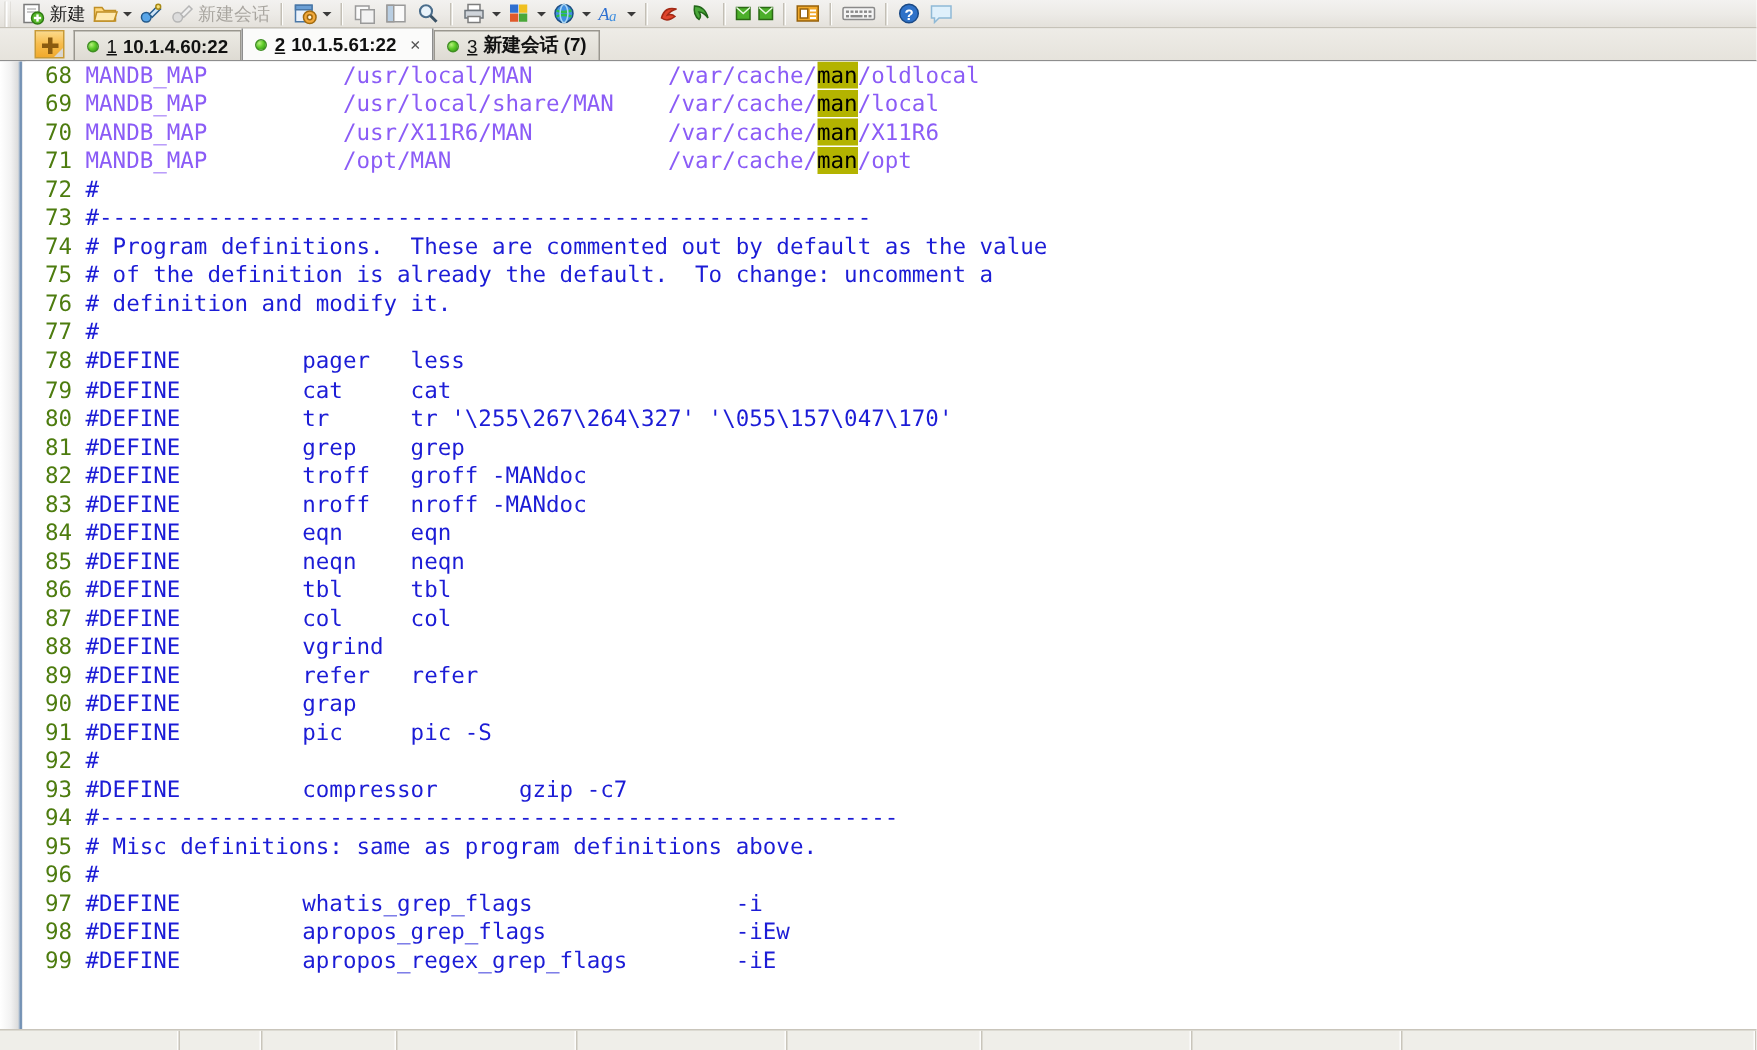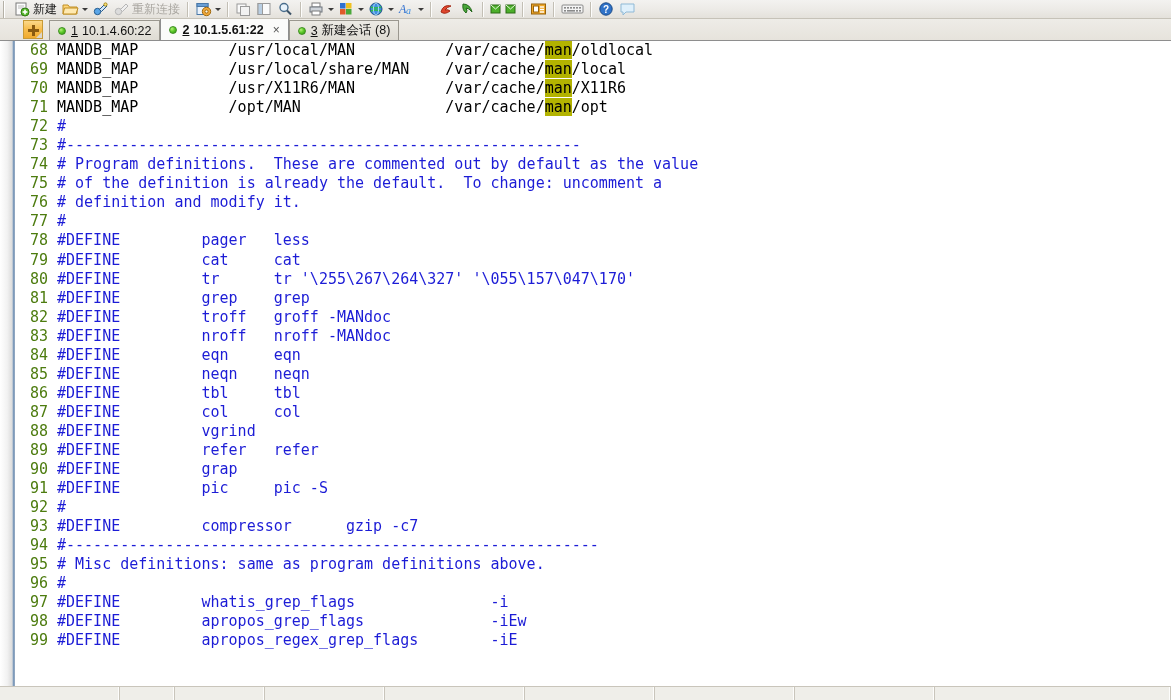--- a/index.html
+++ b/index.html
@@ -153,21 +153,21 @@
     background: radial-gradient(circle at 32% 30%, #b7f07c 0%, #5fcc2a 45%, #2e8d14 100%);
     border: 1px solid #3f8f22;
     box-sizing: border-box;
     margin-right: 5px;
     flex: 0 0 auto;
   }
   .tab .num {
     text-decoration: underline;
     margin-right: 4px;
   }
-  .tab .title { white-space: nowrap; }
+  .tab .title { white-space: nowrap; font-weight: bold; }
   .tab .closex {
     margin-left: 9px;
     font-size: 12px;
     color: #555;
     font-weight: normal;
     line-height: 10px;
   }
 
   
   #term-wrap {
@@ -204,21 +204,21 @@
   }
   .row { height: 19.05px; }
   .ln {
     color: #4d7c0f;
     display: inline-block;
     width: 31px;
     text-align: right;
   }
   .gap { display: inline-block; width: 9px; }
   .c-blue { color: #1c1cd6; }
-  .c-black { color: #000000; }
+  .c-black { color: #8b5cf6; }
   .hl {
     background: #b3b300;
     color: #000000;
   }
   #cmdline {
     position: absolute;
     left: 17px;
     top: 646px;
     font-family: "DejaVu Sans Mono", "Liberation Mono", monospace;
     font-size: 15px;
@@ -293,21 +293,21 @@
     </span>
   </div>
 
   <div class="tb-item">
     <span class="ico">
       <svg width="17" height="16" viewBox="0 0 17 16">
         <circle cx="5.5" cy="10.5" r="3.2" fill="#dcdcdc" stroke="#b6b6b6"></circle>
         <path d="M7.5 8.5 L13 3 L15 5 L9.5 10.5 Z" fill="#efefef" stroke="#b6b6b6"></path>
       </svg>
     </span>
-    <span class="tb-label dim">重新连接</span>
+    <span class="tb-label dim">新建会话</span>
   </div>
 
   <div class="tb-sep"></div>
 
   <div class="tb-item">
     <span class="ico">
       <svg width="17" height="16" viewBox="0 0 17 16">
         <rect x="2" y="2.5" width="11" height="11" fill="#eaf2fb" stroke="#4a78a8"></rect>
         <rect x="2" y="2.5" width="11" height="3" fill="#6b9fd4" stroke="#4a78a8"></rect>
         <circle cx="11.5" cy="10.5" r="4.2" fill="#f2a93b" stroke="#a06a10"></circle>
@@ -499,21 +499,21 @@
       </div>
       <div class="tab active">
         <span class="dot"></span>
         <span class="num">2</span>
         <span class="title">10.1.5.61:22</span>
         <span class="closex">×</span>
       </div>
       <div class="tab">
         <span class="dot"></span>
         <span class="num">3</span>
-        <span class="title">新建会话 (8)</span>
+        <span class="title">新建会话 (7)</span>
       </div>
     </div>
 </div>
 
 <div id="term-wrap">
   <div id="term-left-shade"></div>
   <div id="term-left-border"></div>
   <div id="term"><div class="row"><span class="ln">68</span><span class="gap"></span><span class="c-black">MANDB_MAP</span><span class="c-black">          /usr/local/MAN</span><span class="c-black">          /var/cache/</span><span class="c-black hl">man</span><span class="c-black">/oldlocal</span></div><div class="row"><span class="ln">69</span><span class="gap"></span><span class="c-black">MANDB_MAP</span><span class="c-black">          /usr/local/share/MAN</span><span class="c-black">    /var/cache/</span><span class="c-black hl">man</span><span class="c-black">/local</span></div><div class="row"><span class="ln">70</span><span class="gap"></span><span class="c-black">MANDB_MAP</span><span class="c-black">          /usr/X11R6/MAN</span><span class="c-black">          /var/cache/</span><span class="c-black hl">man</span><span class="c-black">/X11R6</span></div><div class="row"><span class="ln">71</span><span class="gap"></span><span class="c-black">MANDB_MAP</span><span class="c-black">          /opt/MAN</span><span class="c-black">                /var/cache/</span><span class="c-black hl">man</span><span class="c-black">/opt</span></div><div class="row"><span class="ln">72</span><span class="gap"></span><span class="c-blue">#</span></div><div class="row"><span class="ln">73</span><span class="gap"></span><span class="c-blue">#---------------------------------------------------------</span></div><div class="row"><span class="ln">74</span><span class="gap"></span><span class="c-blue"># Program definitions.  These are commented out by default as the value</span></div><div class="row"><span class="ln">75</span><span class="gap"></span><span class="c-blue"># of the definition is already the default.  To change: uncomment a</span></div><div class="row"><span class="ln">76</span><span class="gap"></span><span class="c-blue"># definition and modify it.</span></div><div class="row"><span class="ln">77</span><span class="gap"></span><span class="c-blue">#</span></div><div class="row"><span class="ln">78</span><span class="gap"></span><span class="c-blue">#DEFINE         pager   less</span></div><div class="row"><span class="ln">79</span><span class="gap"></span><span class="c-blue">#DEFINE         cat     cat</span></div><div class="row"><span class="ln">80</span><span class="gap"></span><span class="c-blue">#DEFINE         tr      tr '\255\267\264\327' '\055\157\047\170'</span></div><div class="row"><span class="ln">81</span><span class="gap"></span><span class="c-blue">#DEFINE         grep    grep</span></div><div class="row"><span class="ln">82</span><span class="gap"></span><span class="c-blue">#DEFINE         troff   groff -MANdoc</span></div><div class="row"><span class="ln">83</span><span class="gap"></span><span class="c-blue">#DEFINE         nroff   nroff -MANdoc</span></div><div class="row"><span class="ln">84</span><span class="gap"></span><span class="c-blue">#DEFINE         eqn     eqn</span></div><div class="row"><span class="ln">85</span><span class="gap"></span><span class="c-blue">#DEFINE         neqn    neqn</span></div><div class="row"><span class="ln">86</span><span class="gap"></span><span class="c-blue">#DEFINE         tbl     tbl</span></div><div class="row"><span class="ln">87</span><span class="gap"></span><span class="c-blue">#DEFINE         col     col</span></div><div class="row"><span class="ln">88</span><span class="gap"></span><span class="c-blue">#DEFINE         vgrind</span></div><div class="row"><span class="ln">89</span><span class="gap"></span><span class="c-blue">#DEFINE         refer   refer</span></div><div class="row"><span class="ln">90</span><span class="gap"></span><span class="c-blue">#DEFINE         grap</span></div><div class="row"><span class="ln">91</span><span class="gap"></span><span class="c-blue">#DEFINE         pic     pic -S</span></div><div class="row"><span class="ln">92</span><span class="gap"></span><span class="c-blue">#</span></div><div class="row"><span class="ln">93</span><span class="gap"></span><span class="c-blue">#DEFINE         compressor      gzip -c7</span></div><div class="row"><span class="ln">94</span><span class="gap"></span><span class="c-blue">#-----------------------------------------------------------</span></div><div class="row"><span class="ln">95</span><span class="gap"></span><span class="c-blue"># Misc definitions: same as program definitions above.</span></div><div class="row"><span class="ln">96</span><span class="gap"></span><span class="c-blue">#</span></div><div class="row"><span class="ln">97</span><span class="gap"></span><span class="c-blue">#DEFINE         whatis_grep_flags               -i</span></div><div class="row"><span class="ln">98</span><span class="gap"></span><span class="c-blue">#DEFINE         apropos_grep_flags              -iEw</span></div><div class="row"><span class="ln">99</span><span class="gap"></span><span class="c-blue">#DEFINE         apropos_regex_grep_flags        -iE</span></div></div>
   <div id="cmdline">
     

